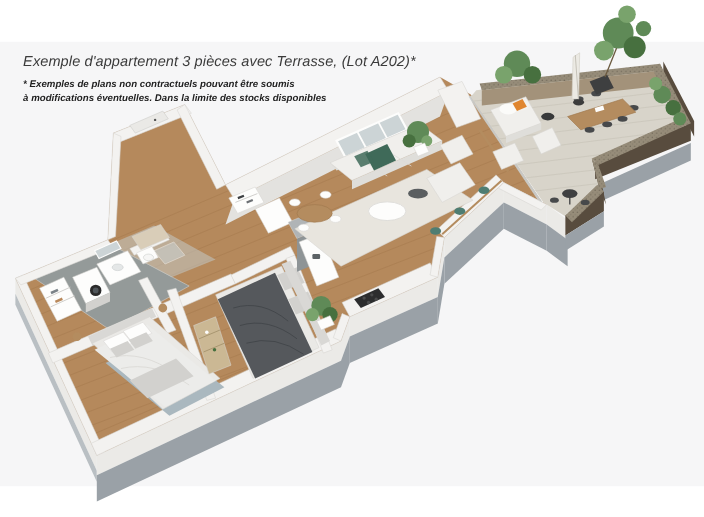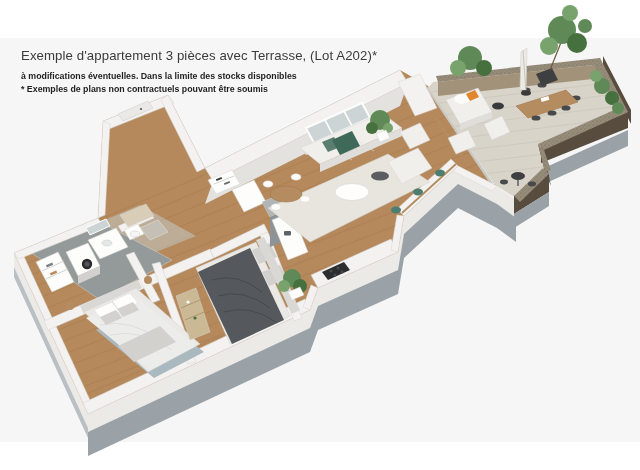--- a/index.html
+++ b/index.html
@@ -1,17 +1,17 @@
 <!DOCTYPE html>
 <html style="--photoBg: #f6f6f7; --ink: #3b3b3b; --inkSoft: #1e1e1e; --edge: #d6d5d2; --wall: #f3f2f0; --wallShade: #e3e2df; --wallFace: #ebeae7; --slab: #9aa1a7; --slabLight: #b9bfc3; --wood: #b5895c; --woodLine: #9c7146; --tile: #949a99; --tileLight: #c3c8c6; --deck: #d8d4ca; --deckLine: #c6c2b6; --railTop: #968c79; --railInner: #a3927a; --railOuter: #584c3e; --rug: #e8e5de; --rugBlue: #aab8bf; --sofa: #f0efec; --sofaShade: #dfdeda; --bedLight: #eae9e6; --bedShade: #d2d1ce; --duvet: #55585c; --headboard: #d9d8d5; --green: #3f6a59; --teal: #4e7d72; --plant: #5f8a57; --plantDark: #47703f; --plantLight: #79a36c; --woodFurn: #b48c5f; --chairDark: #47494b; --orange: #e0862f; --appliance: #b0b4b6; --applianceDark: #8e9496; --glass: #ccd4d6; --mat: #d9cdb8; --shelf: #cbb894;"><head>
 <meta charset="utf-8">
 <style>
   html,body{margin:0;padding:0;background:#fff;}
   .stage{position:relative;width:640px;height:470px;background:#fff;overflow:hidden;
-         font-family:"Liberation Sans", sans-serif;}
+         font-family:"Liberation Sans", sans-serif;font-style:italic;}
   .stage svg{position:absolute;left:0;top:0;}
   .caption{position:absolute;left:21px;top:48px;z-index:5;color:var(--ink);}
   .caption .title{font-size:13.2px;letter-spacing:.1px;color:var(--ink);}
   .caption .disc{margin-top:7px;font-size:8.8px;font-weight:bold;line-height:13px;color:var(--inkSoft);}
   .caption .disc span{display:block;}
   
   .f-wall{fill:var(--wall)} .f-wallShade{fill:var(--wallShade)} .f-wallFace{fill:var(--wallFace)}
   .f-slab{fill:var(--slab)} .f-slabL{fill:var(--slabLight)}
   .f-wood{fill:var(--wood)} .f-tile{fill:var(--tile)} .f-tileL{fill:var(--tileLight)} .f-deck{fill:var(--deck)} .f-railI{fill:var(--railInner)} .f-railO{fill:var(--railOuter)}
   .f-rug{fill:var(--rug)} .f-rugB{fill:var(--rugBlue)}
@@ -28,22 +28,22 @@
   .dfold{stroke:#3f4246;stroke-width:.7;fill:none}
 </style>
 </head>
 <body>
 
 <div class="stage">
 
   <div class="caption">
     <div class="title">Exemple d'appartement 3 pièces avec Terrasse, (Lot A202)*</div>
     <div class="disc">
+      <span>* Exemples de plans non contractuels pouvant être soumis</span>
       <span>à modifications éventuelles. Dans la limite des stocks disponibles</span>
-      <span>* Exemples de plans non contractuels pouvant être soumis</span>
     </div>
   </div>
 
   <svg width="640" height="470" viewBox="0 0 640 470">
     <defs>
       <clipPath id="clipFloor">
         <polygon points="14,253 88,414 310,310 318,288 398,252 404,216 458,166 497,186 428,86 400,70 205,168 168,95 103,121 98,218"></polygon>
       </clipPath>
       <clipPath id="clipDeck">
         <polygon points="433,82 598,60 624,110 540,146 547,170 516,198 494,184 428,88"></polygon>

